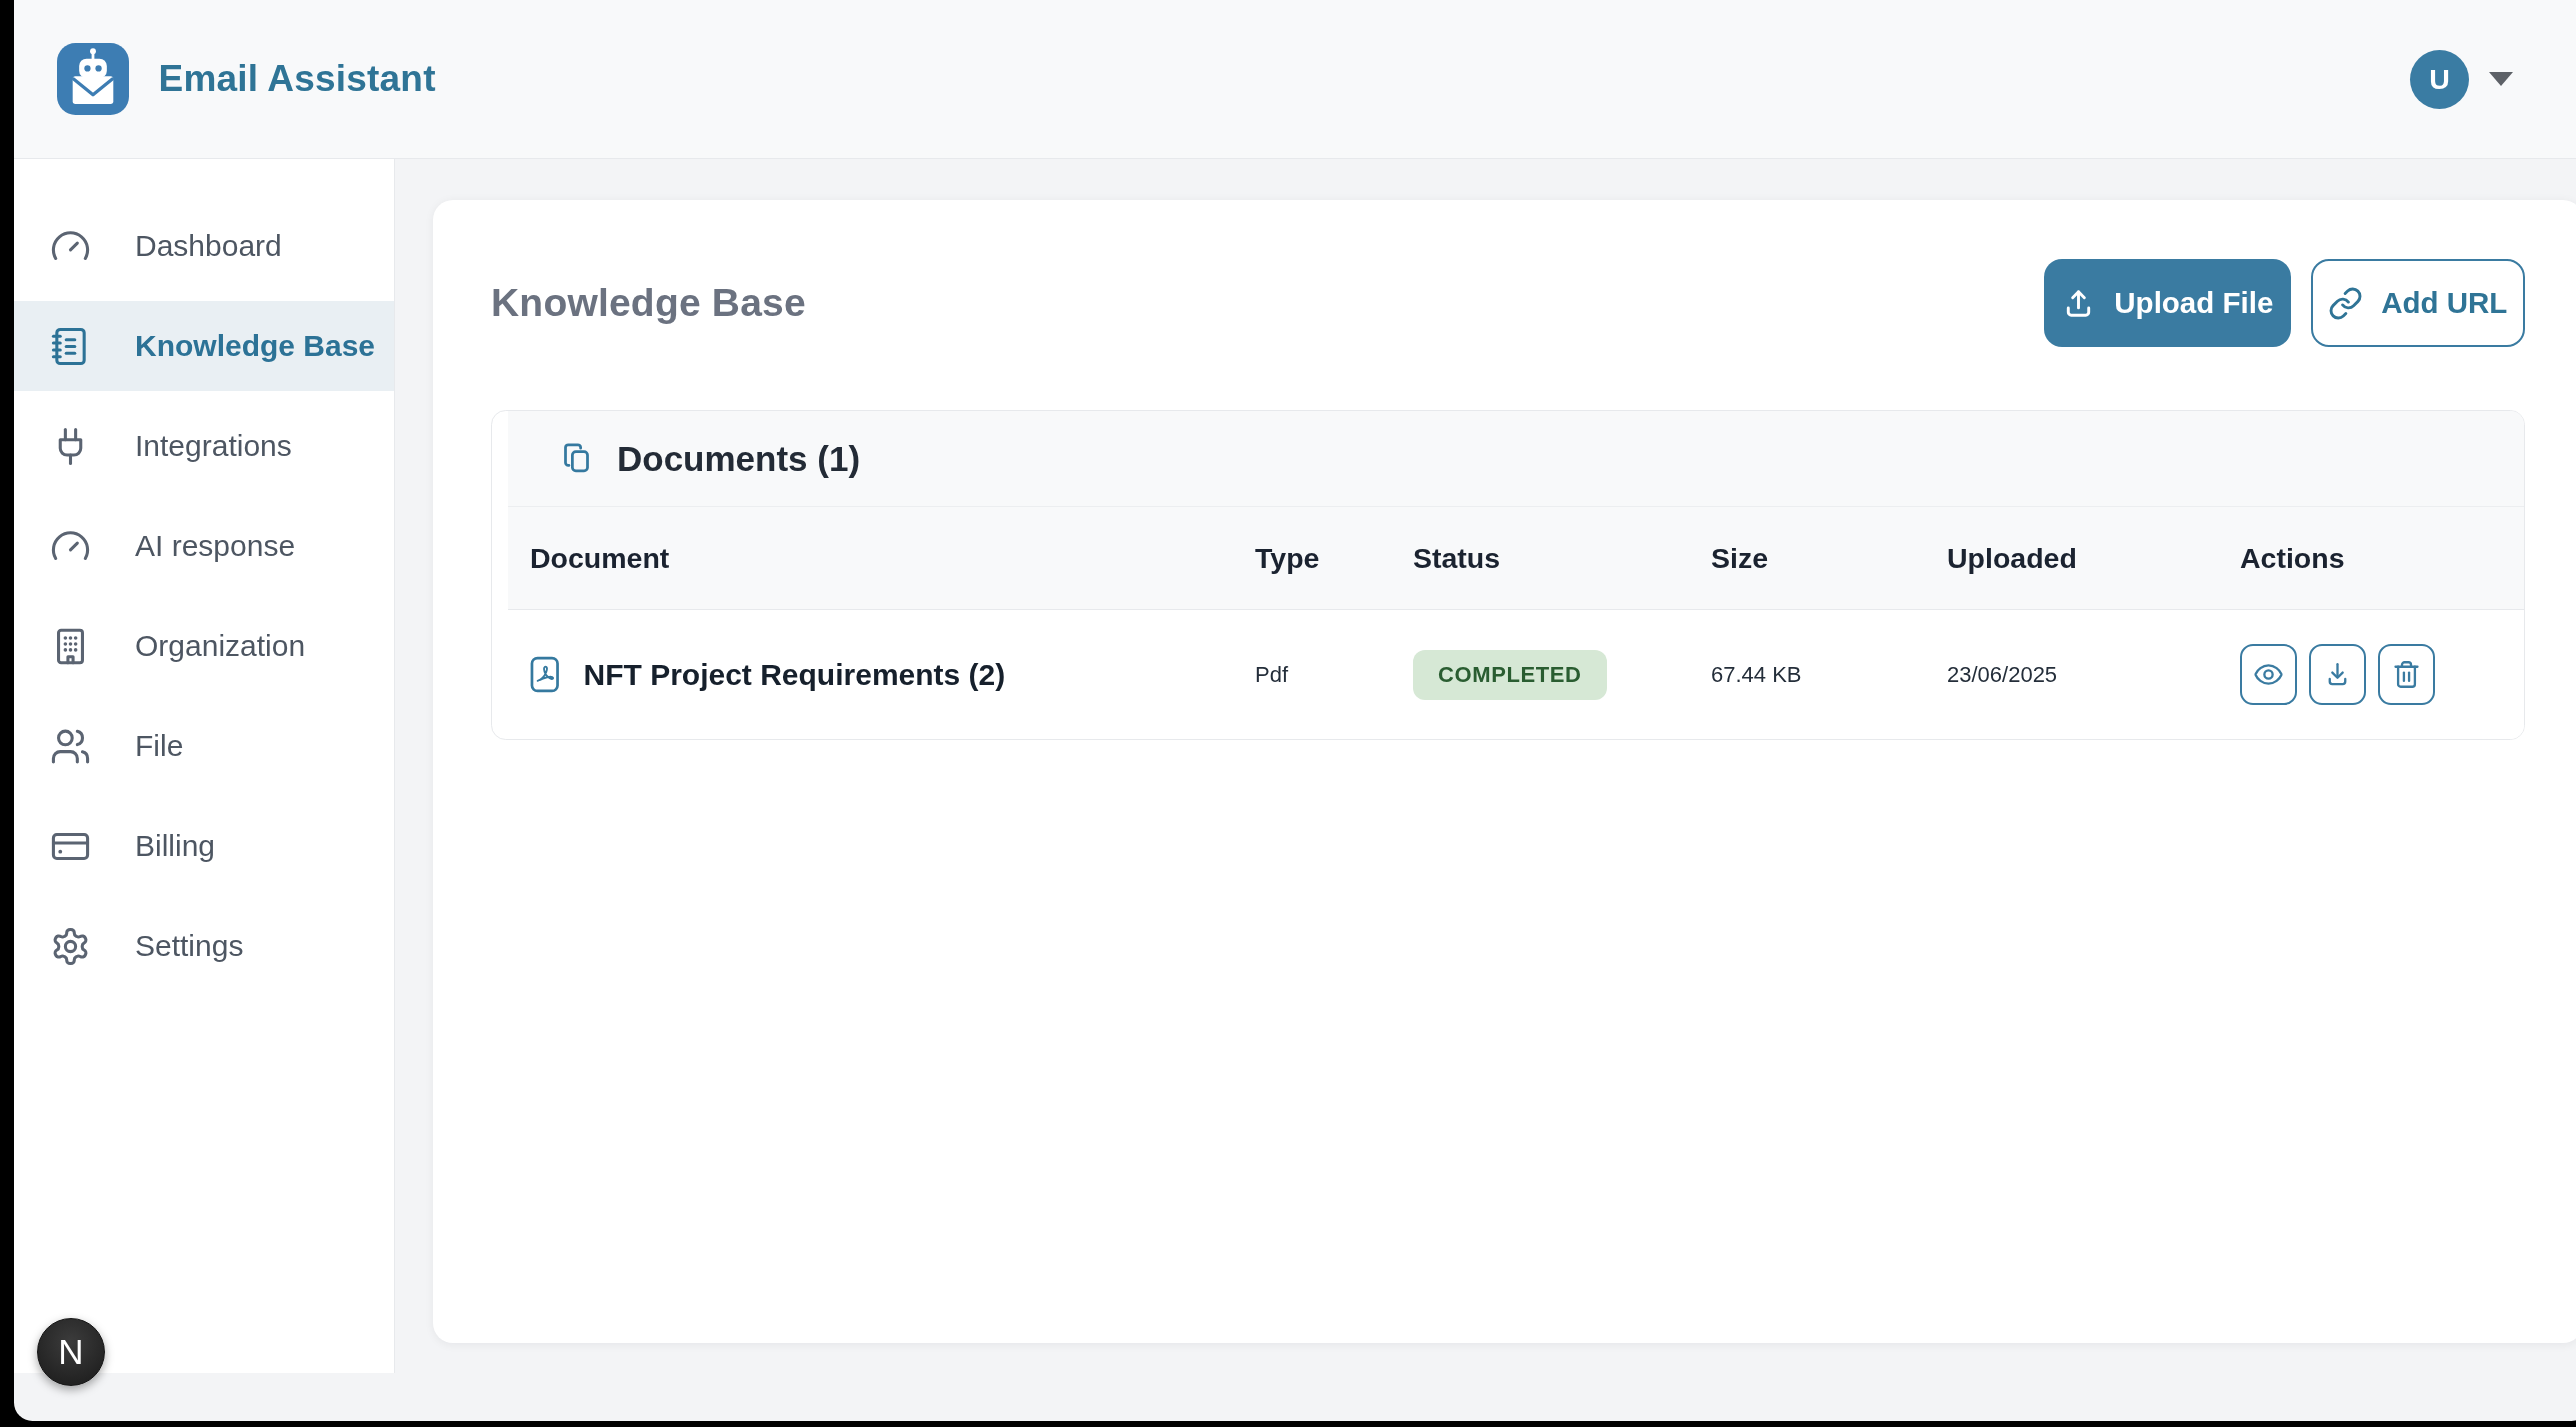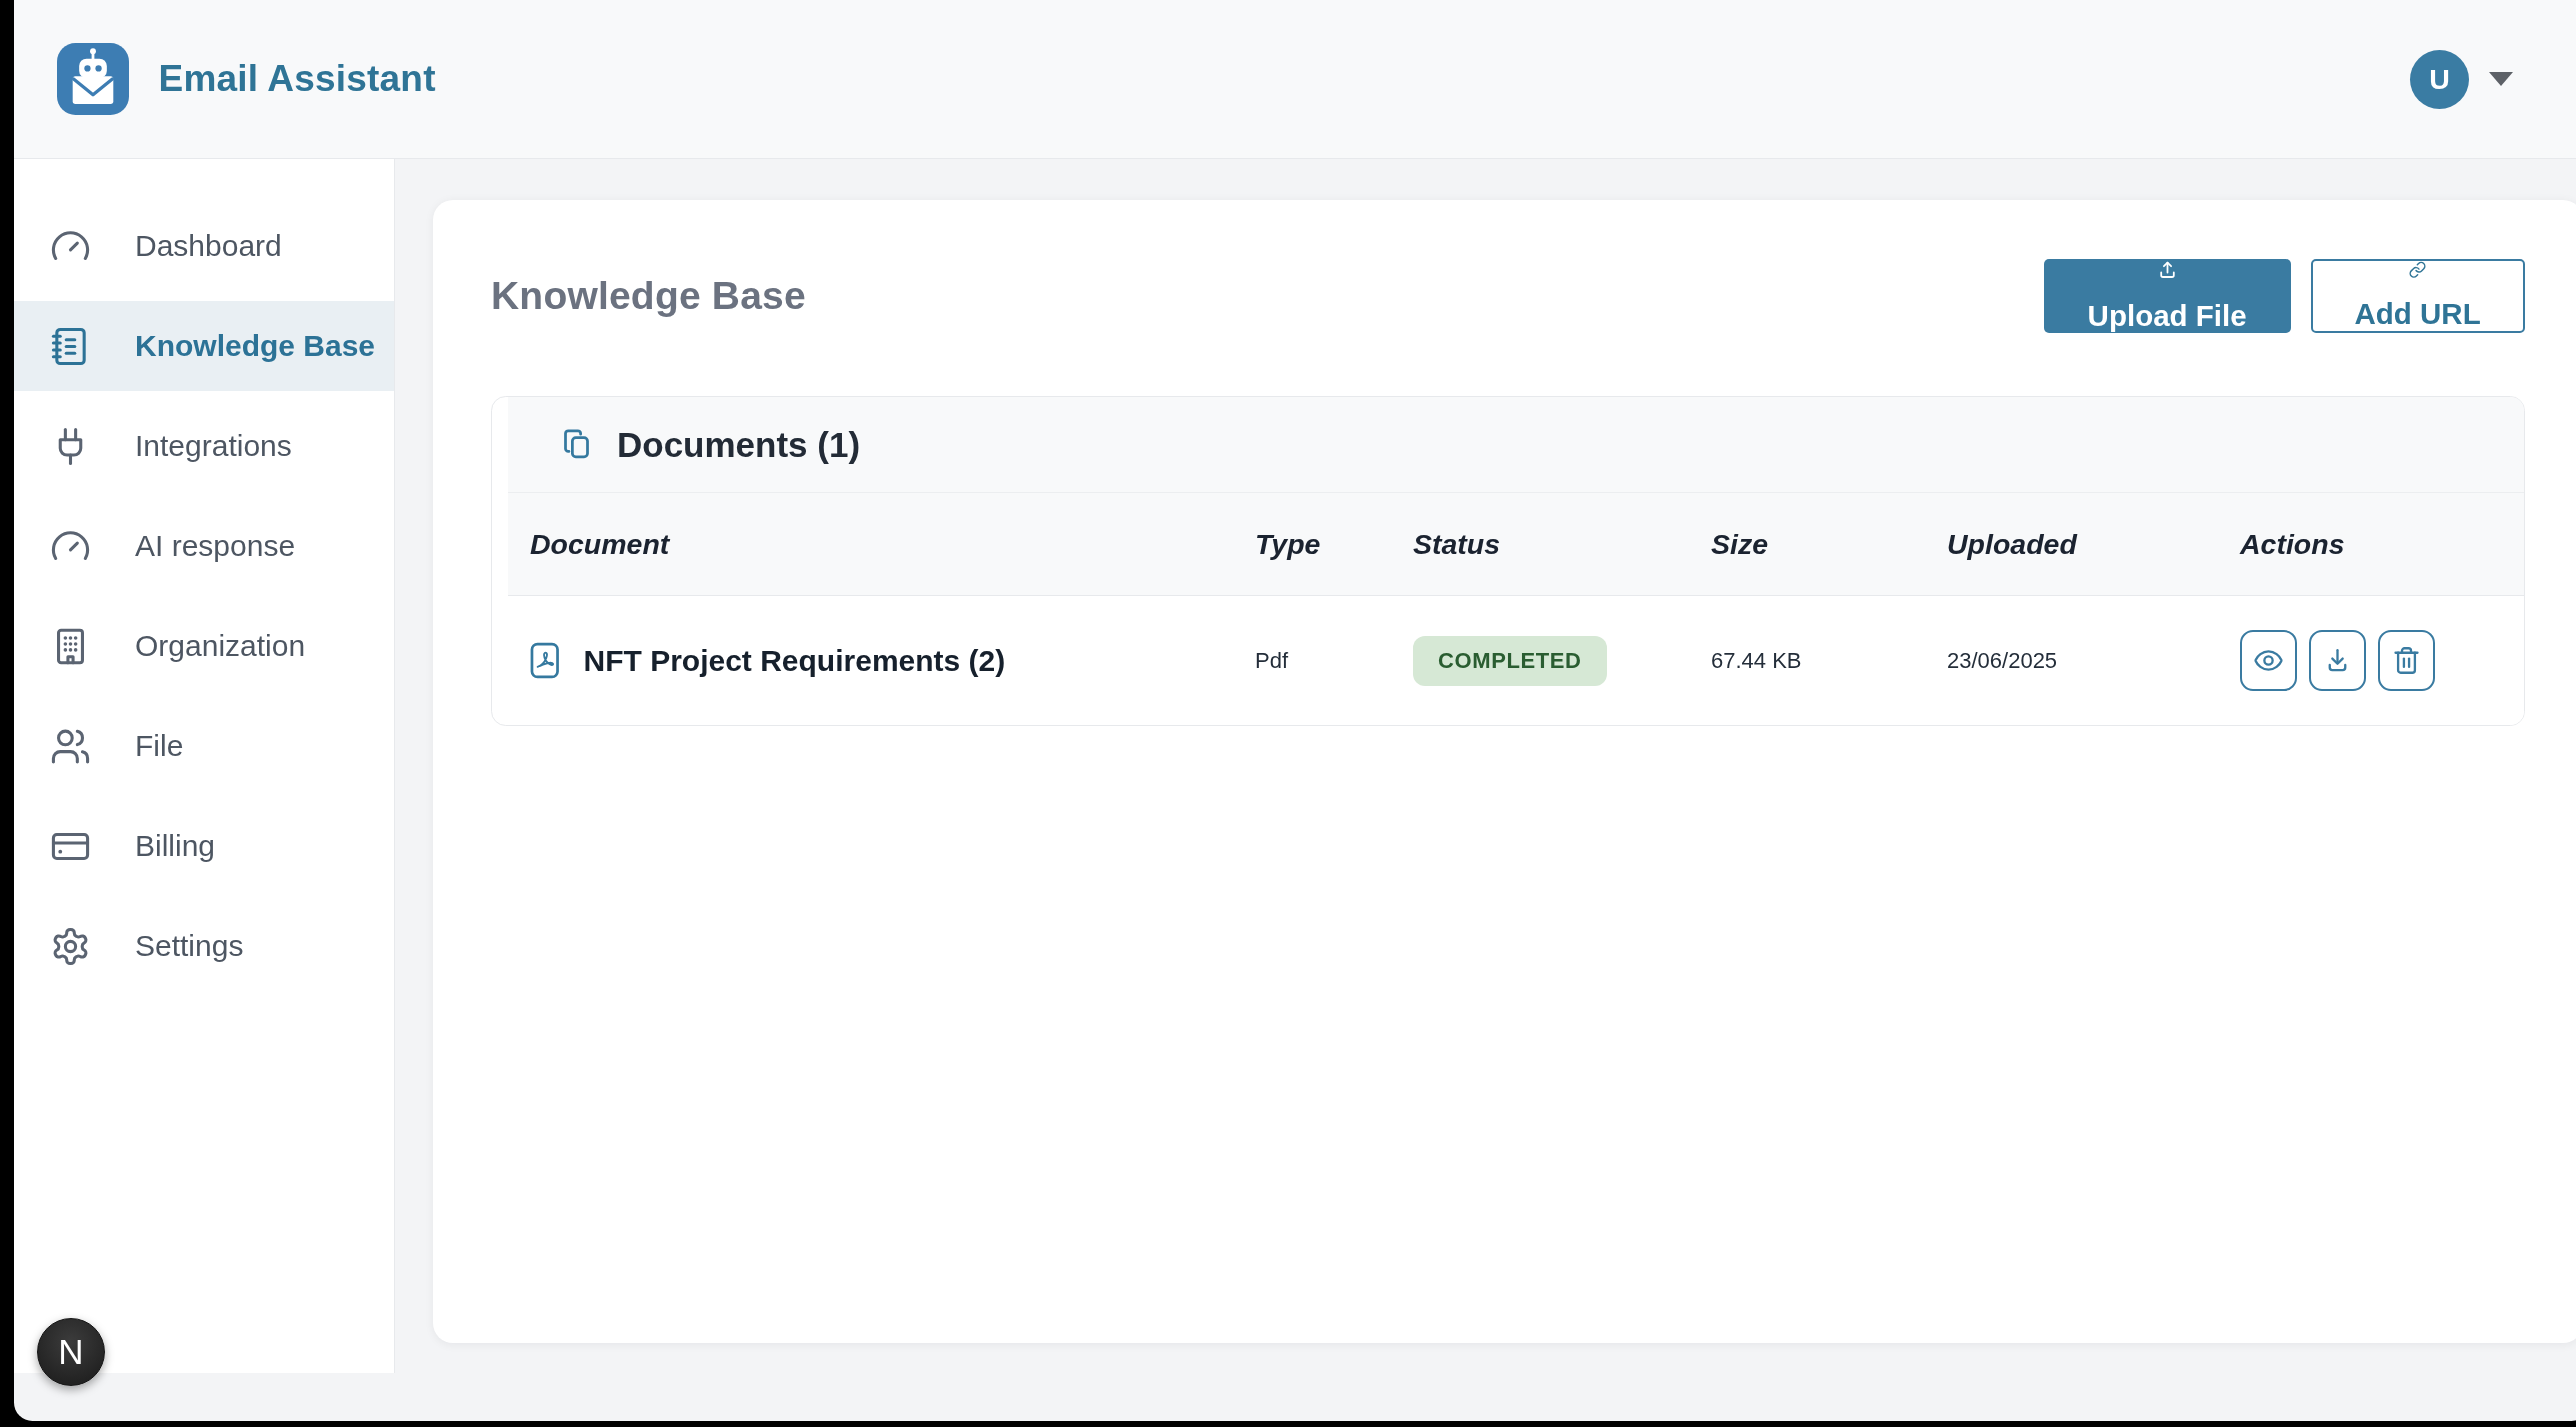--- a/index.html
+++ b/index.html
@@ -31,37 +31,37 @@
   .nav-item.active { background:#e9eff3; color:#2c7296; }
   .nav-item.active .nav-icon { color:#2c7296; }
   .nav-item.active .nav-label { font-weight:700; }
 
   .main { flex:1 1 auto; background:#f3f4f6; }
   .panel { margin:41px 7.4px 0 38px; height:1143px; background:#fff; border-radius:20px;
            box-shadow:0 1.8px 9.2px rgba(16,24,40,.06); padding:59px 58px; }
   .panel-head { display:flex; align-items:center; justify-content:space-between; }
   .page-title { font-size:39px; font-weight:700; color:#6b7280; letter-spacing:0.2px; }
   .head-buttons { display:flex; gap:20px; }
-  .btn { height:74px; border-radius:5px; display:flex; align-items:center; justify-content:center;
-         gap:18.4px; font-size:29.5px; font-weight:700; cursor:pointer; border:none;flex-direction:column; }
+  .btn { height:88px; border-radius:18px; display:flex; align-items:center; justify-content:center;
+         gap:18.4px; font-size:29.5px; font-weight:700; cursor:pointer; border:none; }
   .btn svg { width:35px; height:35px; }
   .btn-primary { width:247px; background:#3a7ba1; color:#fff; }
   .btn-outline { width:214px; background:#fff; color:#2f7496; border:2.3px solid #3a7ba1; }
 
   
   .doc-card { margin-top:63px; border:1.8px solid #e7e9ec; border-radius:14.7px; overflow:hidden; background:#fff;padding-left:16px; }
   .card-head { height:96px; background:#f8f9fa; border-bottom:1.8px solid #eceef0;
                display:flex; align-items:center; padding-left:52px; gap:24px; }
   .card-head svg { width:33px; height:33px; color:#35799f; }
   .card-title { font-size:35px; font-weight:700; color:#232b36; }
 
   .tgrid { display:grid; grid-template-columns:725px 158px 298px 236px 293px 1fr; align-items:center;
            padding-left:22px; }
   .thead { height:103px; background:#f8f9fa; border-bottom:1.8px solid #e7e9ec; }
-  .th { font-size:28.5px; font-weight:700; color:#1b2330;font-style:italic; }
+  .th { font-size:28.5px; font-weight:700; color:#1b2330; }
   .trow { height:129px; background:#fff; }
   .doc-cell { display:flex; align-items:center; gap:24px; }
   .pdf-ic { width:29.5px; height:37px; flex:0 0 auto; color:#35799f; }
   .doc-name { font-size:30px; font-weight:700; color:#16202c; }
   .td { font-size:22px; font-weight:400; color:#242e3a; }
   .badge { display:inline-block; background:#d6e8d5; color:#2a5d31; font-size:22px; font-weight:700;
            letter-spacing:0.6px; padding:12px 25px; border-radius:12px; }
   .actions { display:flex; gap:12px; }
   .icon-btn { width:57px; height:61px; border:2.3px solid #3a7ba1; border-radius:13px; background:#fff;
               color:#3a7ba1; display:flex; align-items:center; justify-content:center; cursor:pointer; }

